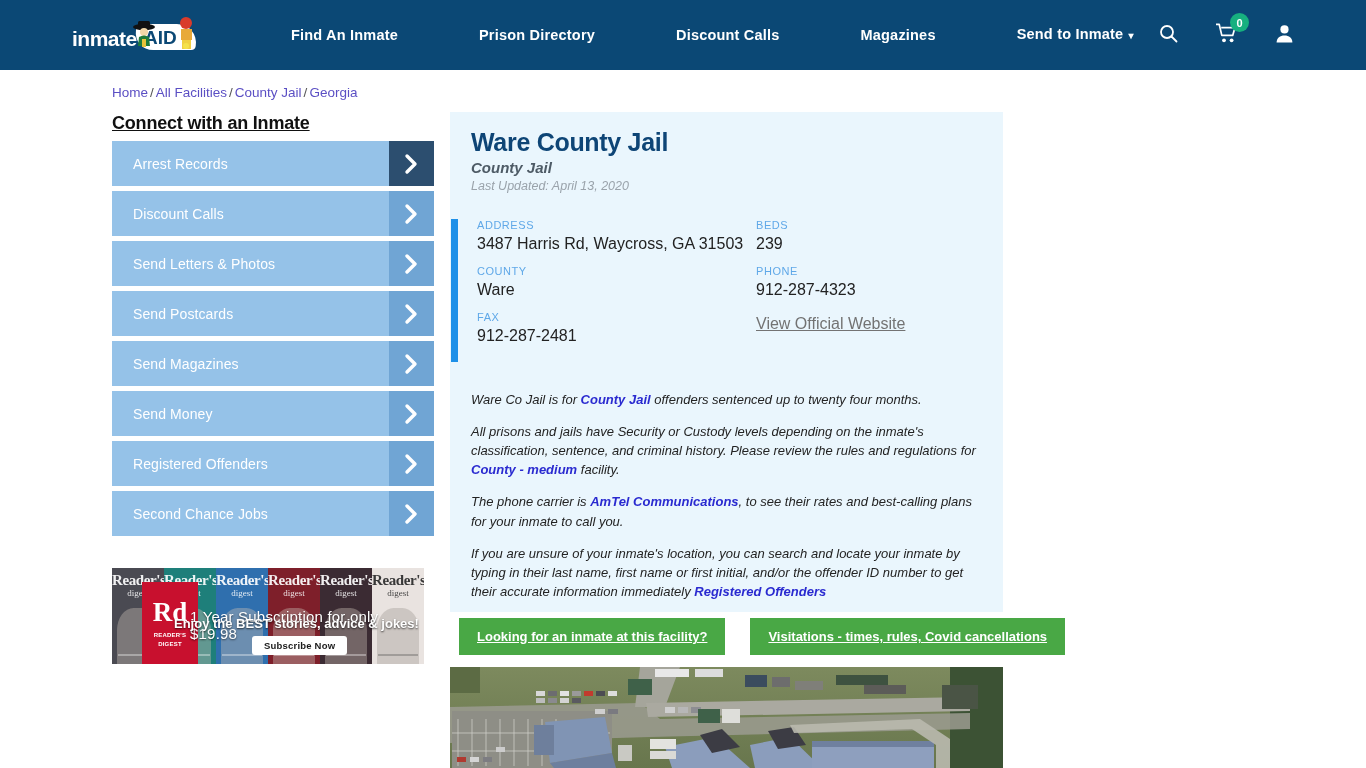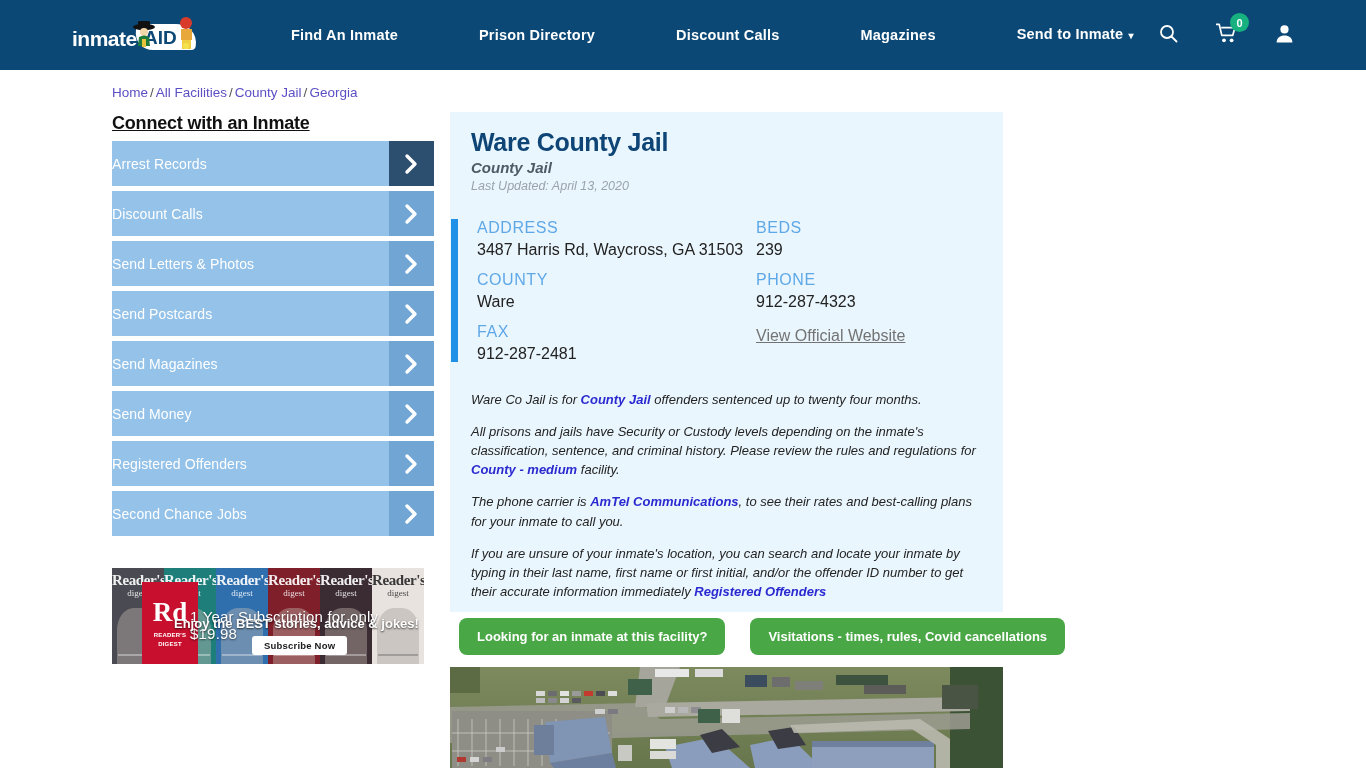--- a/index.html
+++ b/index.html
@@ -91,21 +91,21 @@
     width: 322px;
   }
   .side-btn {
     position: relative;
     height: 45px; margin-bottom: 5px;
     background: #95c2e8;
     display: flex; align-items: center;
     cursor: pointer;
   }
   .side-btn .lbl {
-    color: #ffffff; font-size: 14px; 
+    color: #ffffff; font-size: 14px; padding-left: 21px;
     letter-spacing: 0.1px;
   }
   .side-arrow {
     position: absolute; right: 0; top: 0;
     width: 45px; height: 45px;
     background: #70a5d4;
     display: flex; align-items: center; justify-content: center;
   }
   .side-btn:first-child .side-arrow { background: #2c4e6f; }
   .side-arrow svg { display: block; }
@@ -200,21 +200,21 @@
     position: absolute; left: 1px; top: 0;
     width: 7px; height: 143px; background: #1e90e8;
   }
   .info-grid {
     position: absolute; left: 27px; top: 0;
     width: 500px;
     display: grid; grid-template-columns: 279px 221px;
   }
   .info-cell { margin-bottom: 12px; }
   .info-k {
-    font-size: 16px; color: #5fa8e8; letter-spacing: .55px;
+    font-size: 11px; color: #5fa8e8; letter-spacing: .55px;
     margin-bottom: 4px; text-transform: uppercase;
   }
   .info-v { font-size: 16px; color: #222222; }
   .info-v a {
     color: #737373; text-decoration: underline; cursor: pointer;
   }
 
   .body-copy {
     position: absolute; left: 21px; top: 278px;
     width: 515px;
@@ -229,23 +229,23 @@
   }
 
   
   .cta-row {
     position: absolute; left: 459px; top: 618px;
     display: flex; gap: 25px;
   }
   .cta-btn {
     background: #49a845; color: #ffffff;
     font-size: 13px; font-weight: bold;
-    padding: 11px 18px; border-radius: 8px;
+    padding: 11px 18px; border-radius: 0;
     white-space: nowrap; cursor: pointer;
-    border: none; font-family: "Liberation Sans", sans-serif;
+    border: none; font-family: "Liberation Sans", sans-serif; text-decoration: underline;
   }
 
   
   .aerial {
     position: absolute; left: 450px; top: 667px;
     width: 553px; height: 101px;
     overflow: hidden; background: #6b7a53;
   }
   .aerial svg { display: block; }
 </style>

